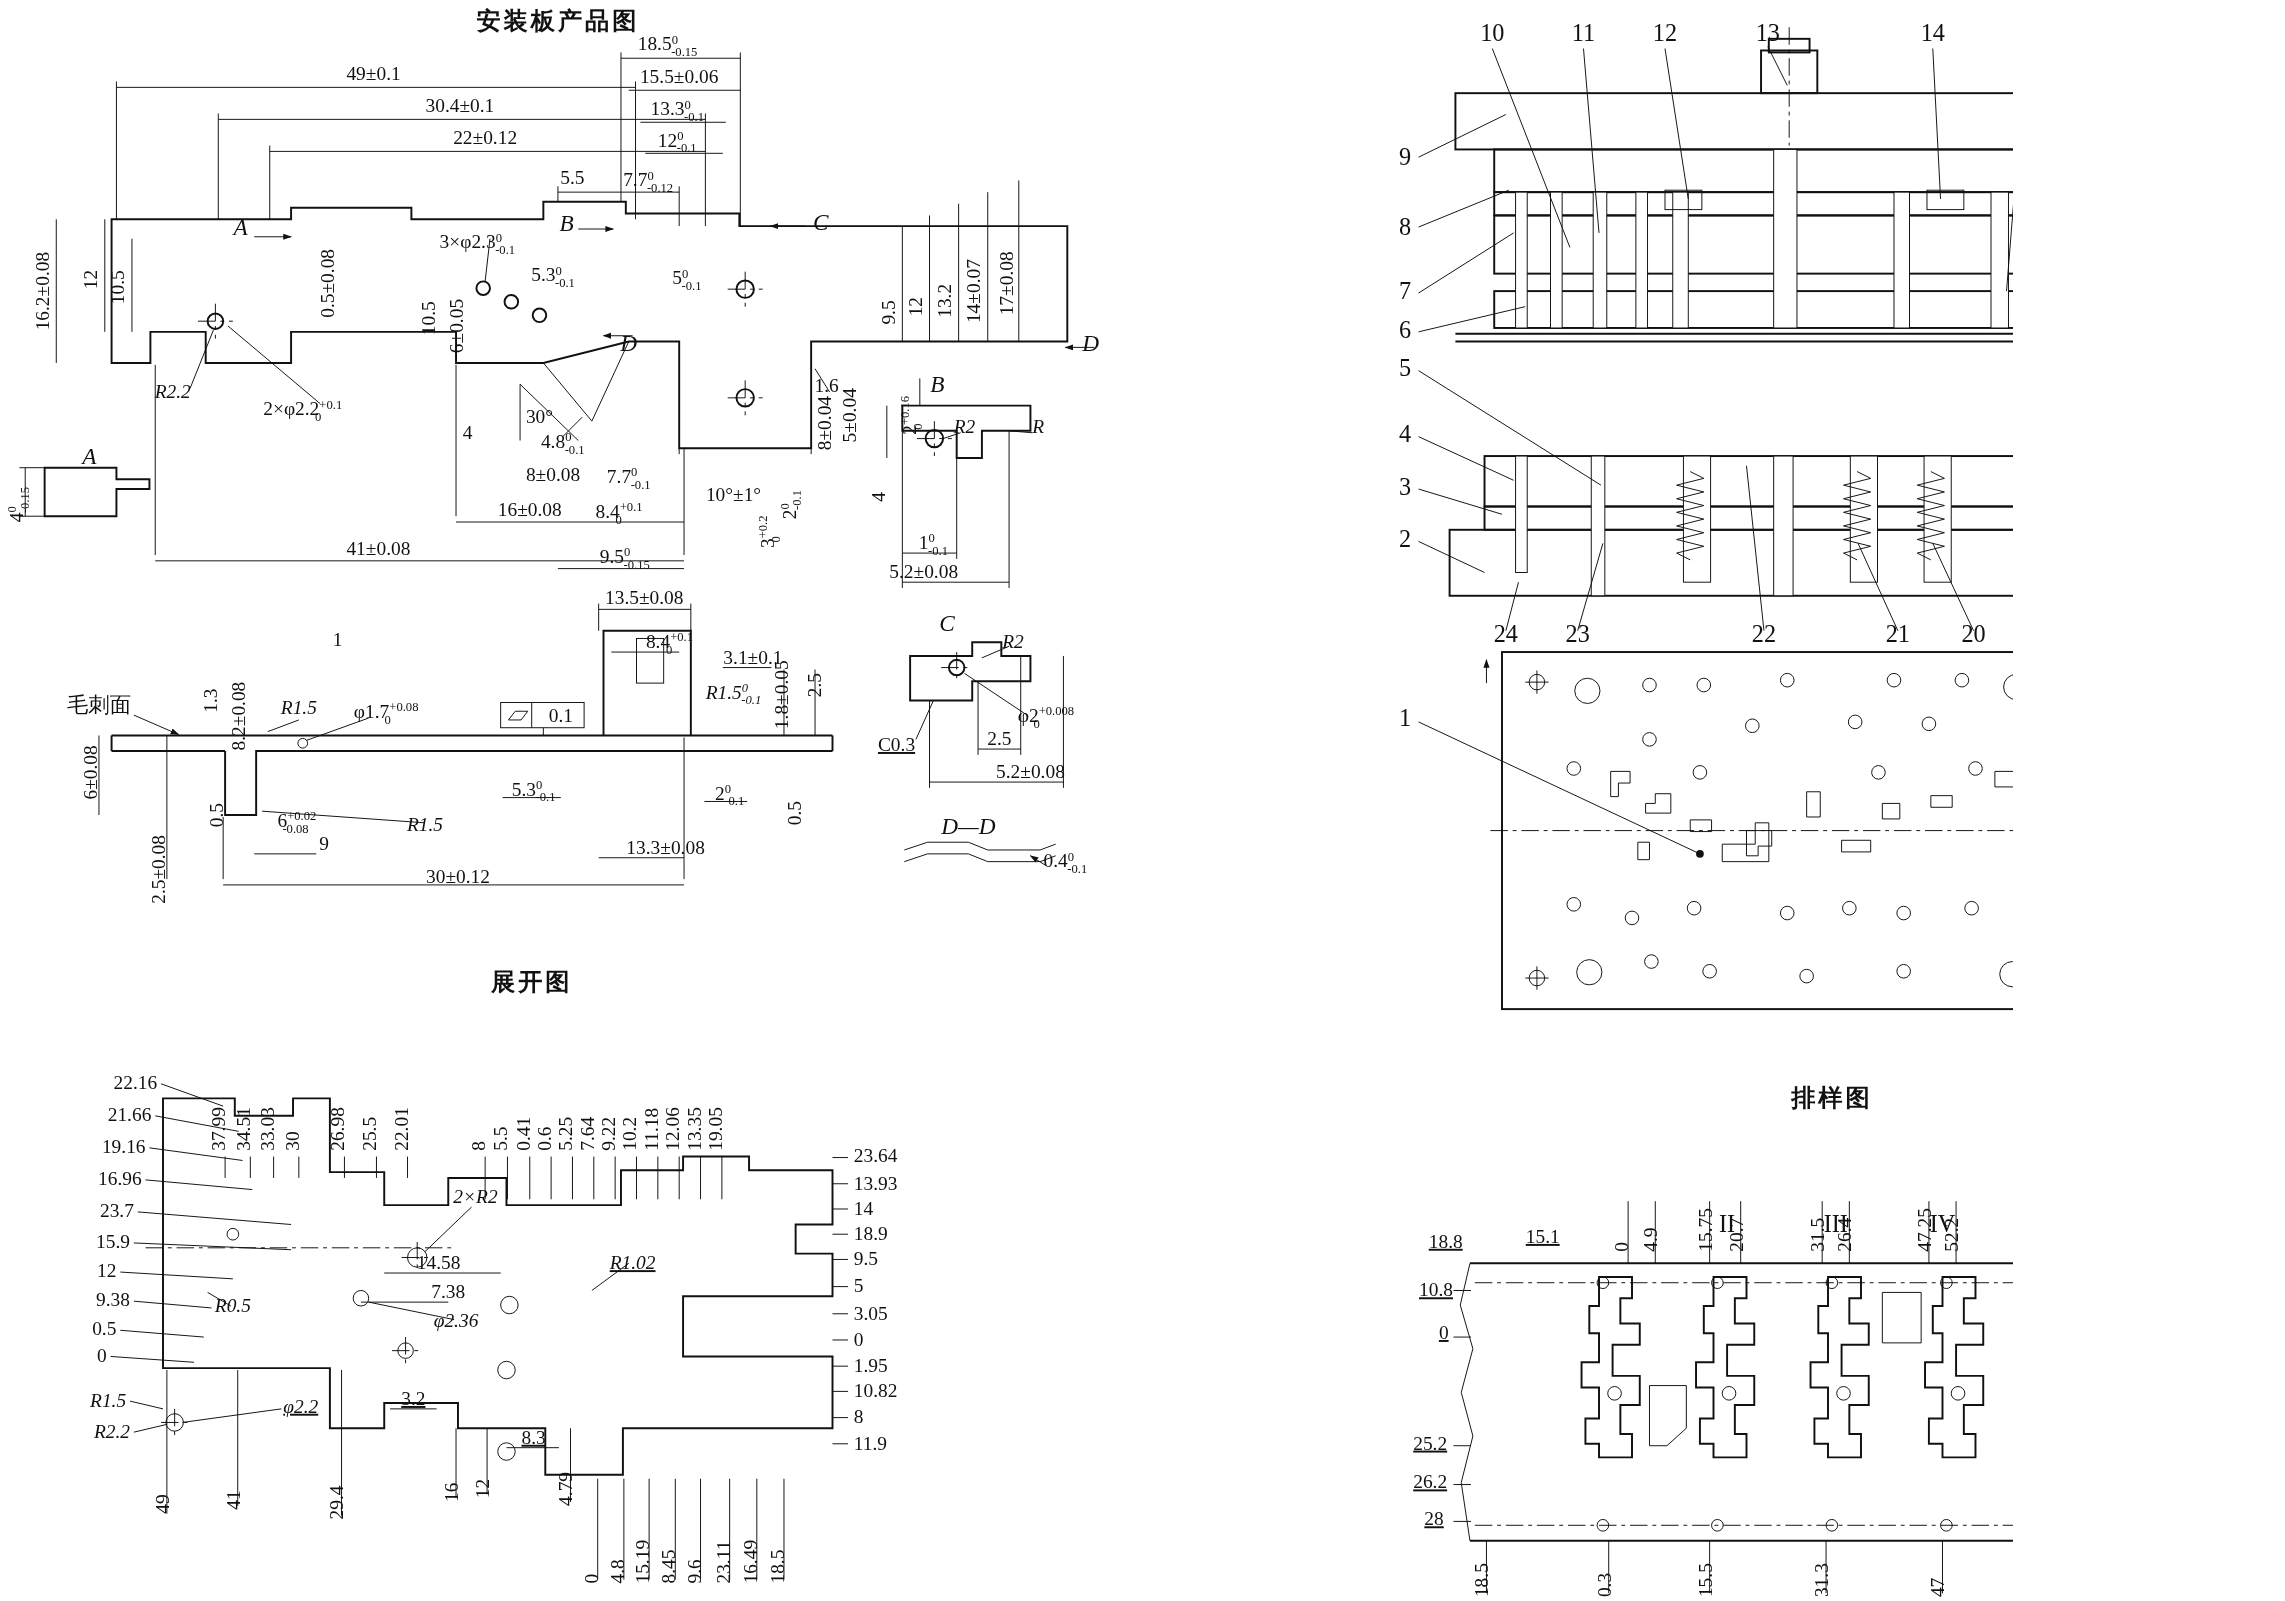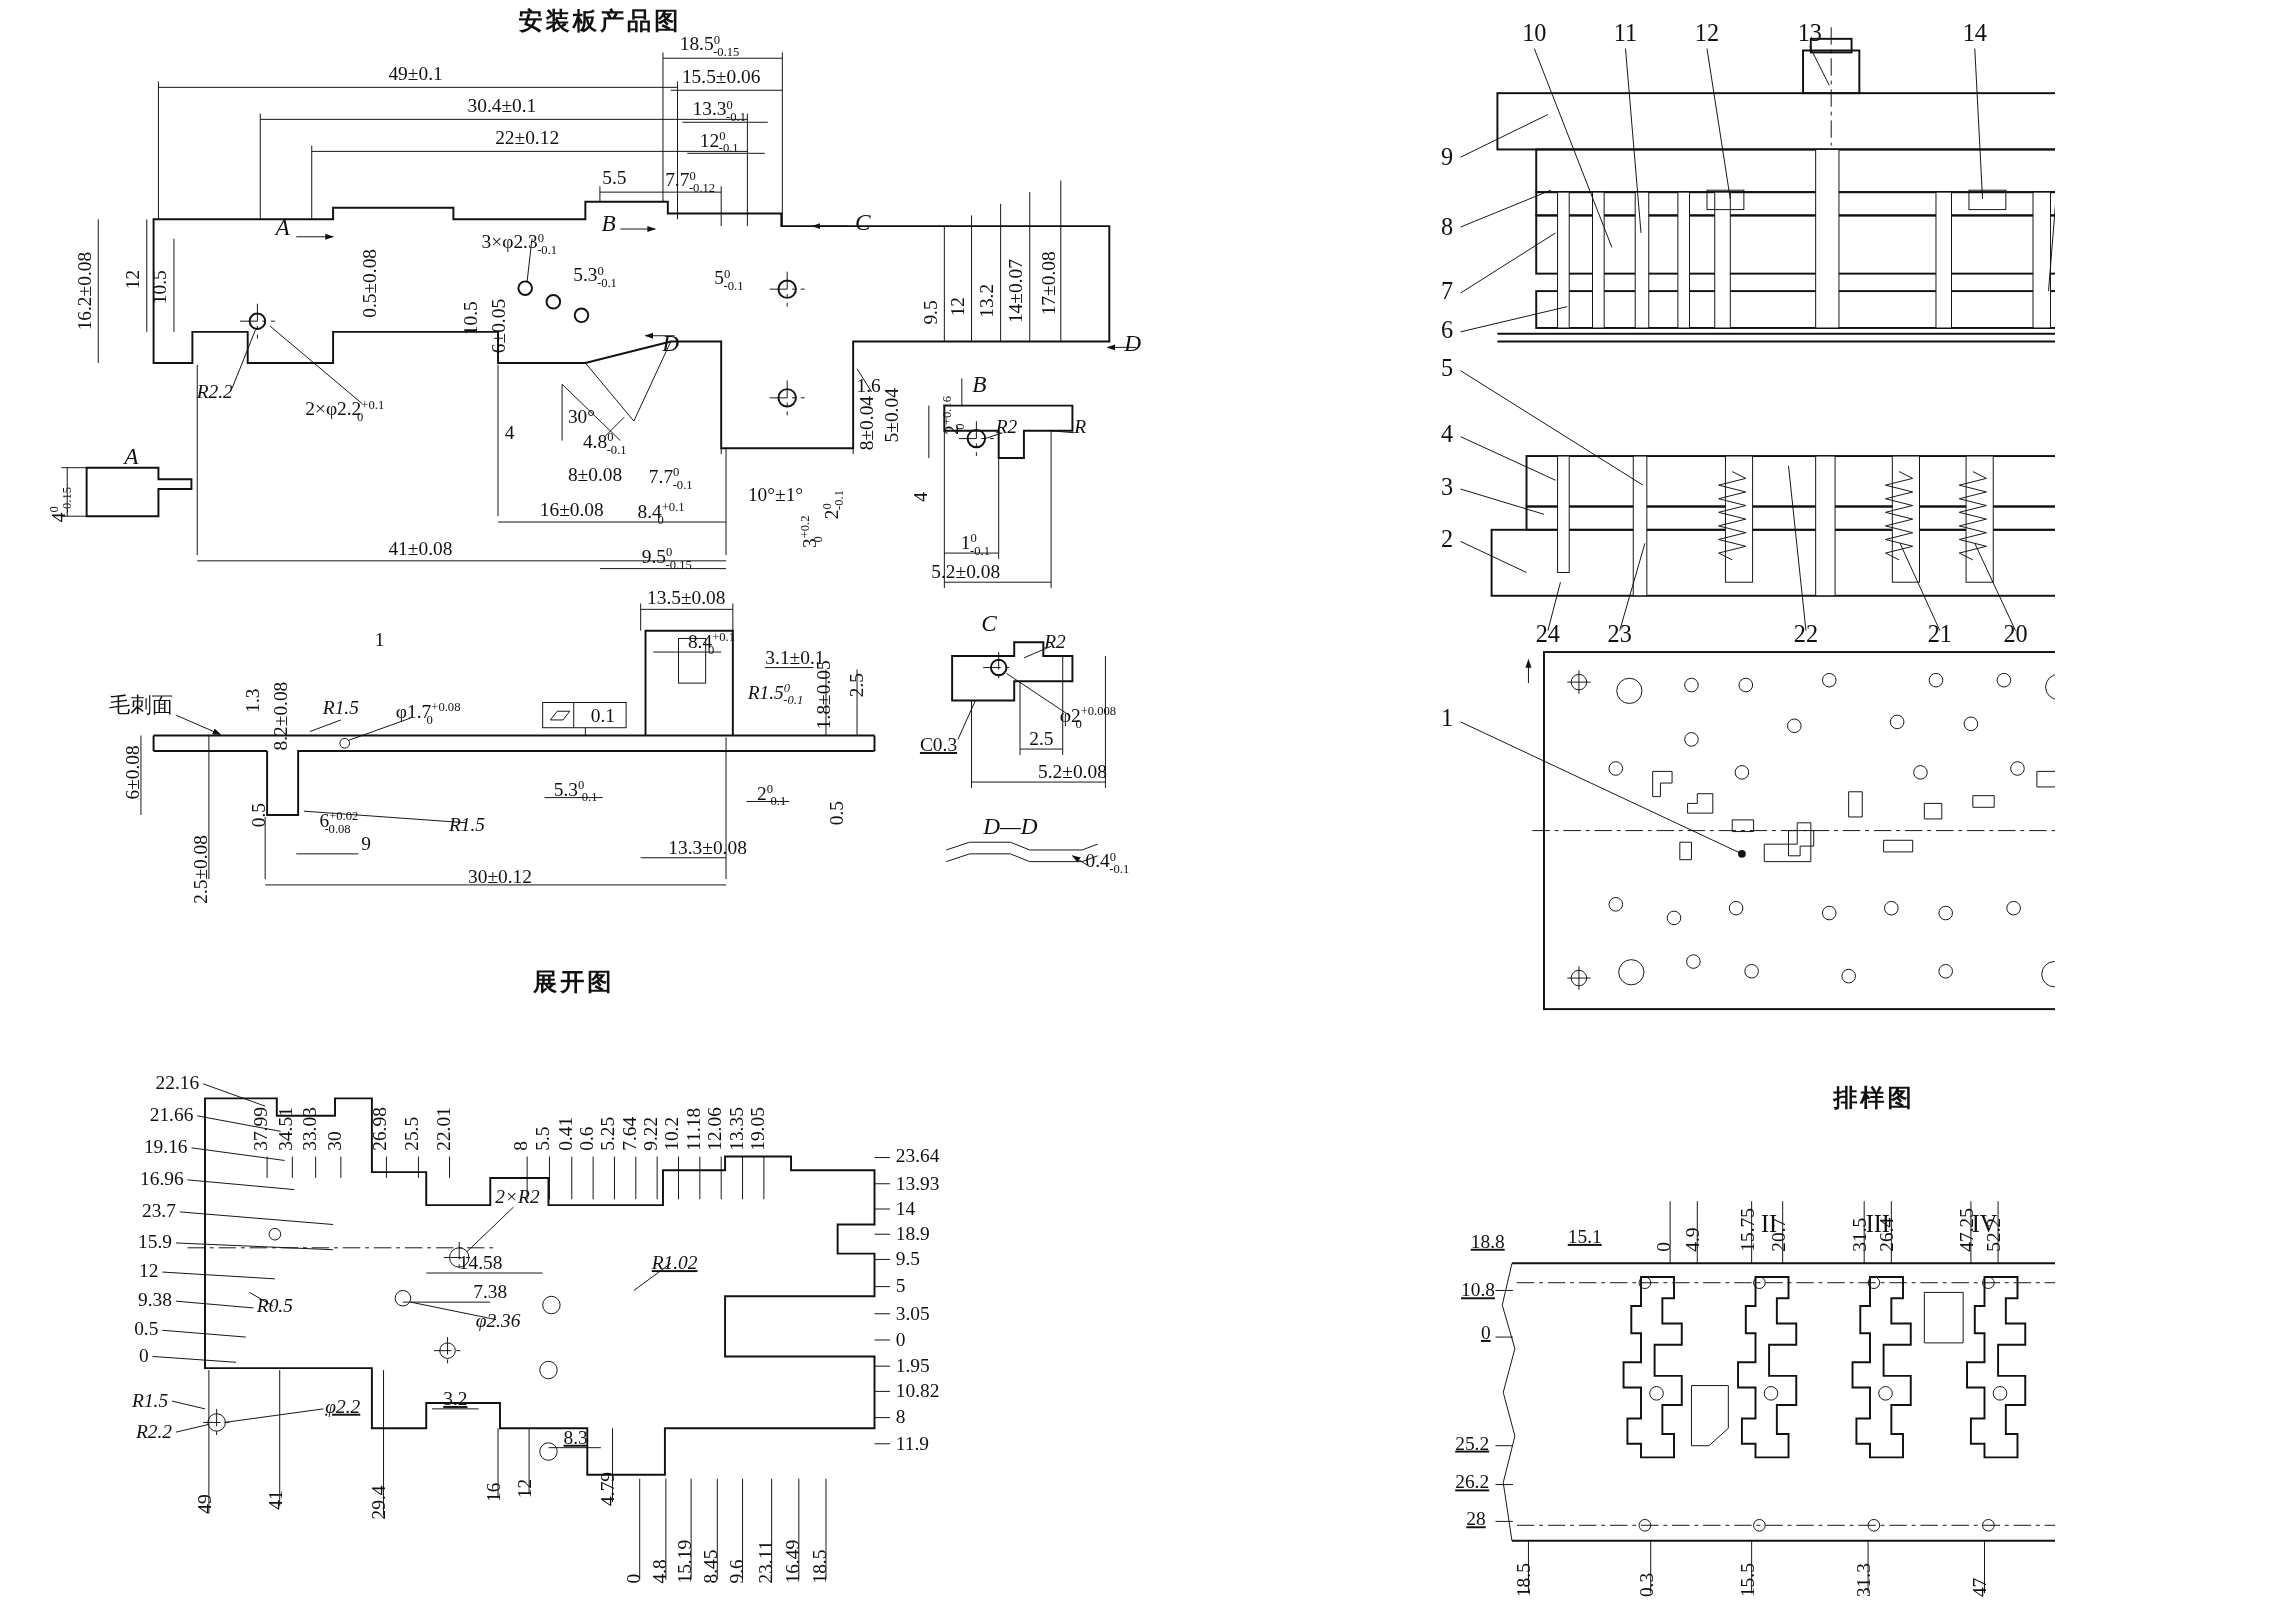--- a/index.html
+++ b/index.html
@@ -1,16 +1,16 @@
 <!DOCTYPE html>
 <html><head>
 <meta charset="utf-8">
 <style>
   html,body{margin:0;padding:0;background:#fff;}
-  .sheet{position:relative;width:2013px;height:1601px;background:#fff;overflow:hidden;padding-left:42px;}
+  .sheet{position:relative;width:2013px;height:1601px;background:#fff;overflow:hidden;}
   svg{display:block;}
   .lbl{font-family:"Liberation Serif","DejaVu Serif",serif;font-size:20px;fill:#111;}
   .tol{font-size:13px;}
   .cn{font-family:"DejaVu Sans","Liberation Sans",sans-serif;font-size:22px;}
   .title{font-size:25px;letter-spacing:3px;font-weight:bold;}
   .sec{font-style:italic;font-size:24px;}
   .it{font-style:italic;}
   .pn{font-size:25px;}
   .u{text-decoration:underline;}
   .ol{fill:none;stroke:#111;stroke-width:2;}

